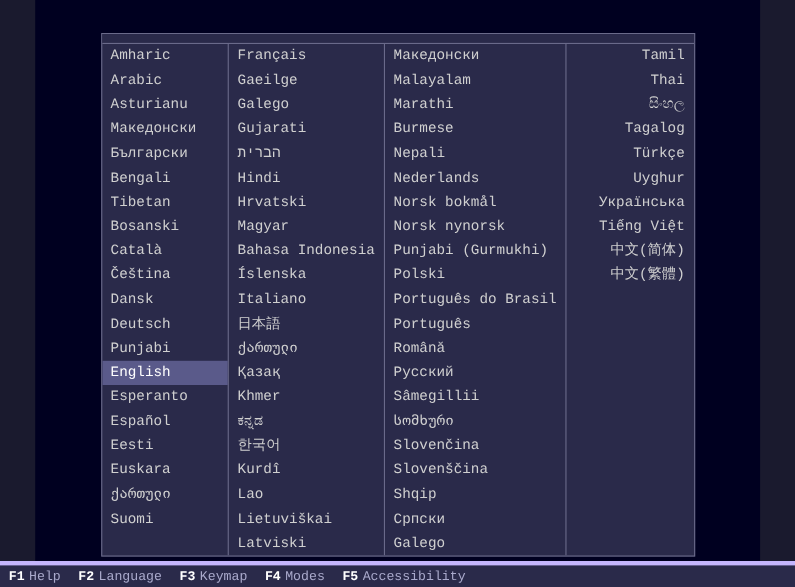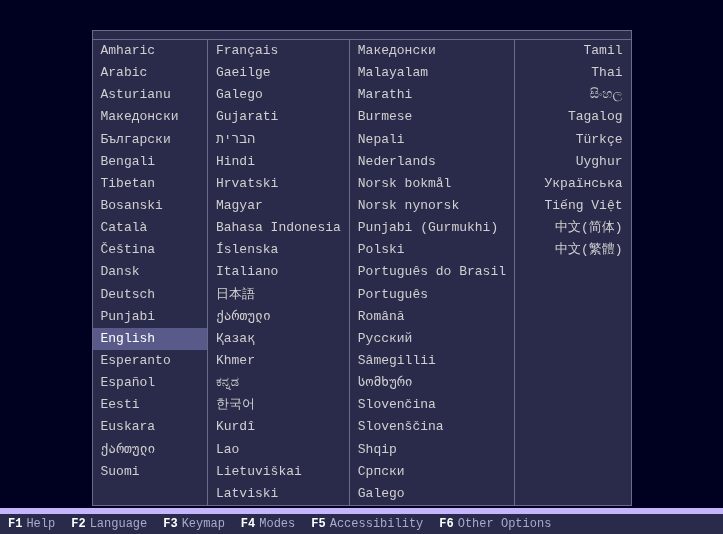--- a/index.html
+++ b/index.html
@@ -52,21 +52,21 @@
       color: #d0d0d0;
       font-size: 13px;
       line-height: 1.55;
     }
     .lang-item.selected {
       background: #5a5a8a;
       color: #ffffff;
     }
     .footer {
       background: #2a2a4a;
-      border-top: 6px solid #c4b5fd;
+      border-top: 4px solid #c4b5fd;
       display: flex;
       flex-direction: row;
       padding: 3px 8px;
       gap: 16px;
       font-size: 12px;
       color: #d0d0d0;
       width: 100%;
       position: fixed;
       bottom: 0;
       left: 0;
@@ -79,21 +79,21 @@
     }
     .footer-key {
       color: #ffffff;
       font-weight: bold;
     }
     .footer-label {
       color: #aaaacc;
       text-align: right;
     }
     .outer {
-      width: 723px;
+      width: 659px;
       height: 534px;
       background: #000020;
       display: flex;
       flex-direction: column;
       align-items: center;
       padding-top: 30px;
     }
   </style>
 </head>
 <body>
@@ -213,17 +213,13 @@
       <span class="footer-label">Keymap</span>
     </div>
     <div class="footer-item">
       <span class="footer-key">F4</span>
       <span class="footer-label">Modes</span>
     </div>
     <div class="footer-item">
       <span class="footer-key">F5</span>
       <span class="footer-label">Accessibility</span>
     </div>
-    <div class="footer-item">
-      <span class="footer-key">F6</span>
-      <span class="footer-label">Other Options</span>
-    </div>
   </div>
 
 </body></html>

